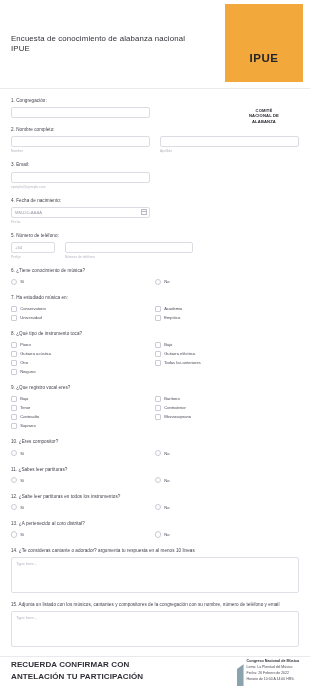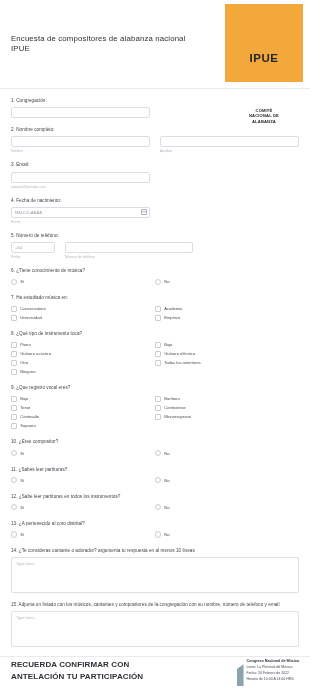--- a/index.html
+++ b/index.html
@@ -100,21 +100,21 @@
     clip-path:polygon(0 22%,100% 0,100% 100%,0 100%);}
   .footer-info{font-size:3.5px;color:#4a4a56;line-height:1.62;}
   .footer-info .ttl{font-weight:700;color:#2f2f38;font-size:3.7px;}
 </style>
 </head>
 <body>
 
 <div class="page">
 
   <div class="header">
-    <div class="header-title">Encuesta de compositores de alabanza nacional IPUE</div>
+    <div class="header-title">Encuesta de conocimiento de alabanza nacional IPUE</div>
     <div class="logo">
       <svg class="logo-piano" viewBox="0 0 44 33">
         <path d="M10 30 L10 14 C10 6 16 2 24 2 C33 2 38 7 38 13 C38 19 33 22 27 22 L16 22 L16 30 Z" fill="none" stroke="#3a3a42" stroke-width="1.1" stroke-linejoin="round"></path>
         <path d="M16 22 L16 30 M10 30 L16 30" fill="none" stroke="#3a3a42" stroke-width="1.1"></path>
         <path d="M14 6.5 L34 6.5 M13.2 9 L36 9 M12.6 11.5 L37 11.5 M12.2 14 L37.6 14 M12 16.5 L36.6 16.5 M12 19 L34 19" stroke="#3a3a42" stroke-width=".55" fill="none" opacity=".85"></path>
         <path d="M10 31.5 L38 31.5" stroke="#3a3a42" stroke-width=".7"></path>
         <circle cx="20" cy="31.5" r=".7" fill="#3a3a42"></circle>
         <circle cx="24" cy="31.5" r=".7" fill="#3a3a42"></circle>
       </svg>
       <div class="logo-ipue">IPUE</div>

